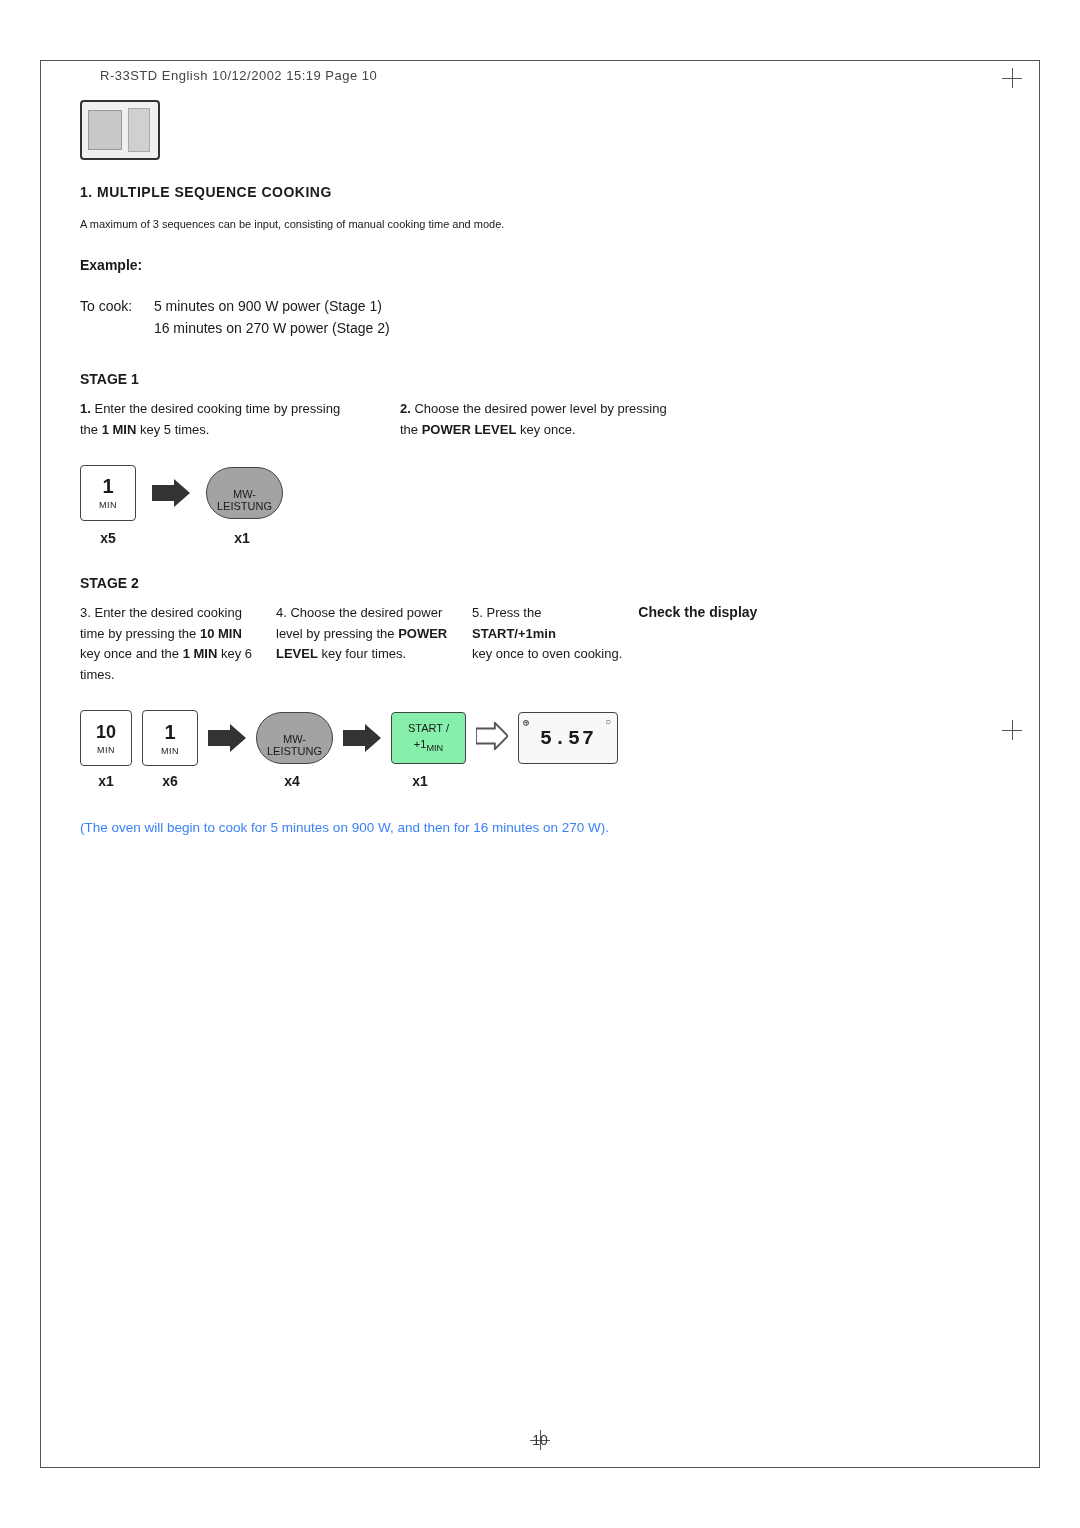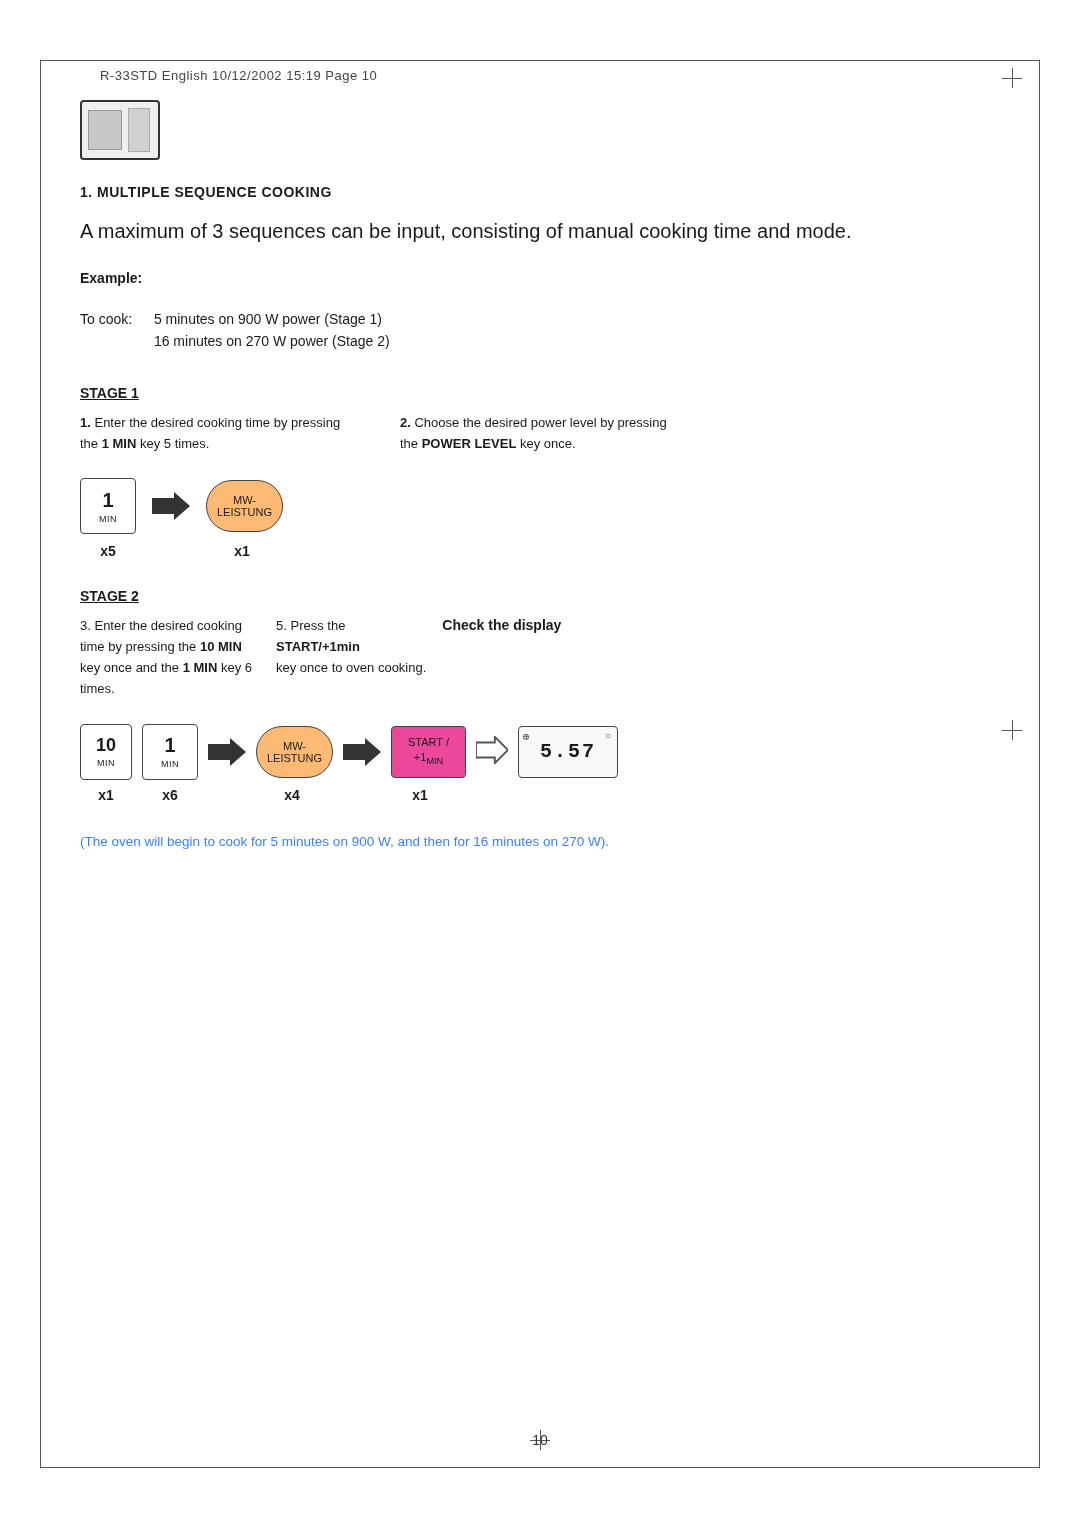--- a/index.html
+++ b/index.html
@@ -139,21 +139,21 @@
 
     
     .section-title {
       font-size: 14px;
       font-weight: bold;
       margin-bottom: 16px;
       letter-spacing: 0.5px;
     }
 
     .intro-text {
-      font-size: 20px;
+      font-size: 11px;
       margin-bottom: 24px;
       line-height: 1.5;
     }
 
     
     .example-label {
       font-size: 14px;
       font-weight: bold;
       margin-bottom: 22px;
     }
@@ -166,21 +166,20 @@
 
     .example-content .cook-label {
       display: inline-block;
       width: 70px;
     }
 
     
     .stage-label {
       font-size: 14px;
       font-weight: bold;
-      text-decoration: underline;
       margin-bottom: 12px;
     }
 
     .stage-instructions {
       display: flex;
       gap: 40px;
       margin-bottom: 24px;
     }
 
     .instruction-item {
@@ -232,24 +231,24 @@
     }
 
     .key-box-oval {
       border: 1.5px solid #444;
       border-radius: 28px;
       min-width: 72px;
       min-height: 52px;
       display: flex;
       flex-direction: column;
       align-items: center;
-      justify-content: center;
+      justify-content: flex-end;
       font-size: 11px;
       font-weight: normal;
-      background: #fdba74;
+      background: #a3a3a3;
       padding: 6px 10px;
       text-align: center;
     }
 
     
     .display-box {
       border: 1.5px solid #444;
       border-radius: 4px;
       width: 100px;
       height: 52px;
@@ -376,21 +375,21 @@
     .start-key-box {
       border: 1.5px solid #444;
       border-radius: 4px;
       min-width: 68px;
       min-height: 52px;
       display: flex;
       flex-direction: column;
       align-items: center;
       justify-content: center;
       font-size: 11px;
-      background: #ec4899;
+      background: #86efac;
       padding: 4px 16px;
       text-align: center;
       line-height: 1.4;
     }
 
     
     .solid-arrow {
       display: inline-block;
       position: relative;
       width: 38px;
@@ -504,20 +503,26 @@
 
         <div class="instruction-item3">
           <span class="step-num">3.</span>
           <span>Enter the desired cooking time by pressing the</span>
           <strong>10 MIN</strong>
           <span>key once and the</span>
           <strong>1 MIN</strong>
           <span>key 6 times.</span>
         </div>
 
+        <div class="instruction-item4">
+          <span class="step-num">4.</span>
+          <span>Choose the desired power level by pressing the</span>
+          <strong>POWER LEVEL</strong>
+          <span>key four times.</span>
+        </div>
 
         <div class="instruction-item5">
           <span class="step-num">5.</span>
           <span>Press the</span>
           <br>
           <strong>START/+1min</strong>
           <br>
           <span>key once to oven cooking.</span>
         </div>
 

